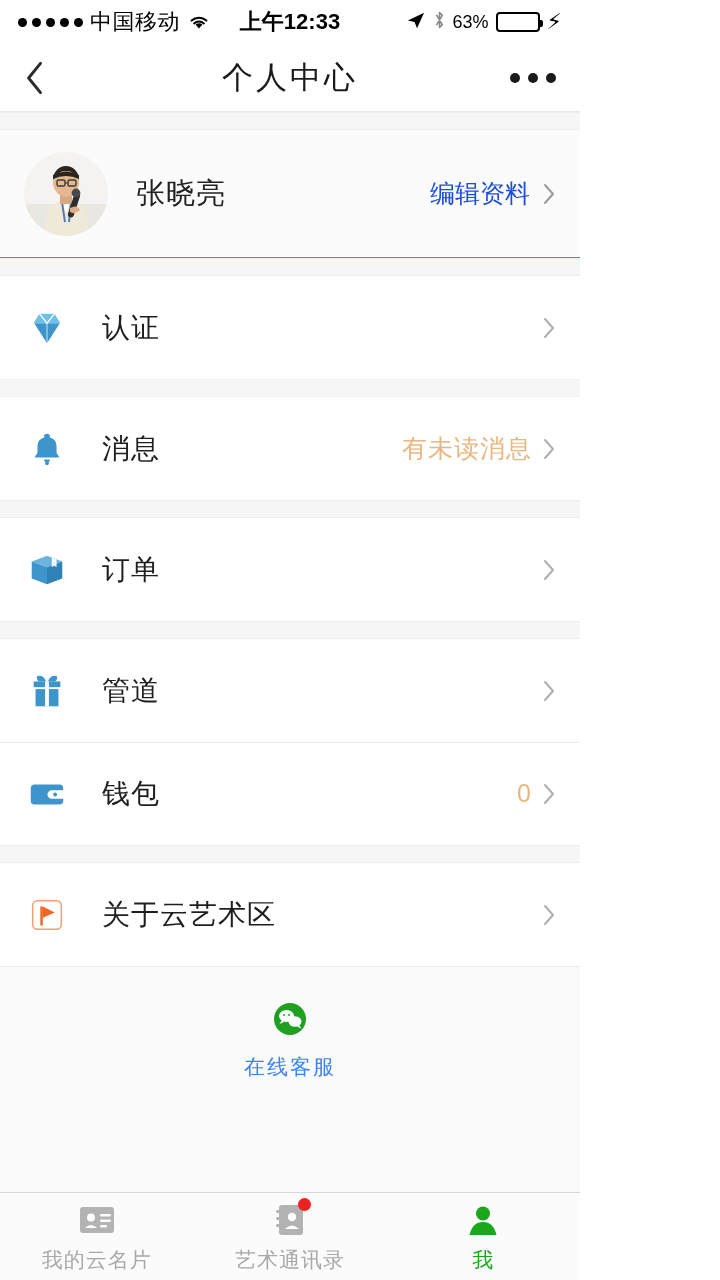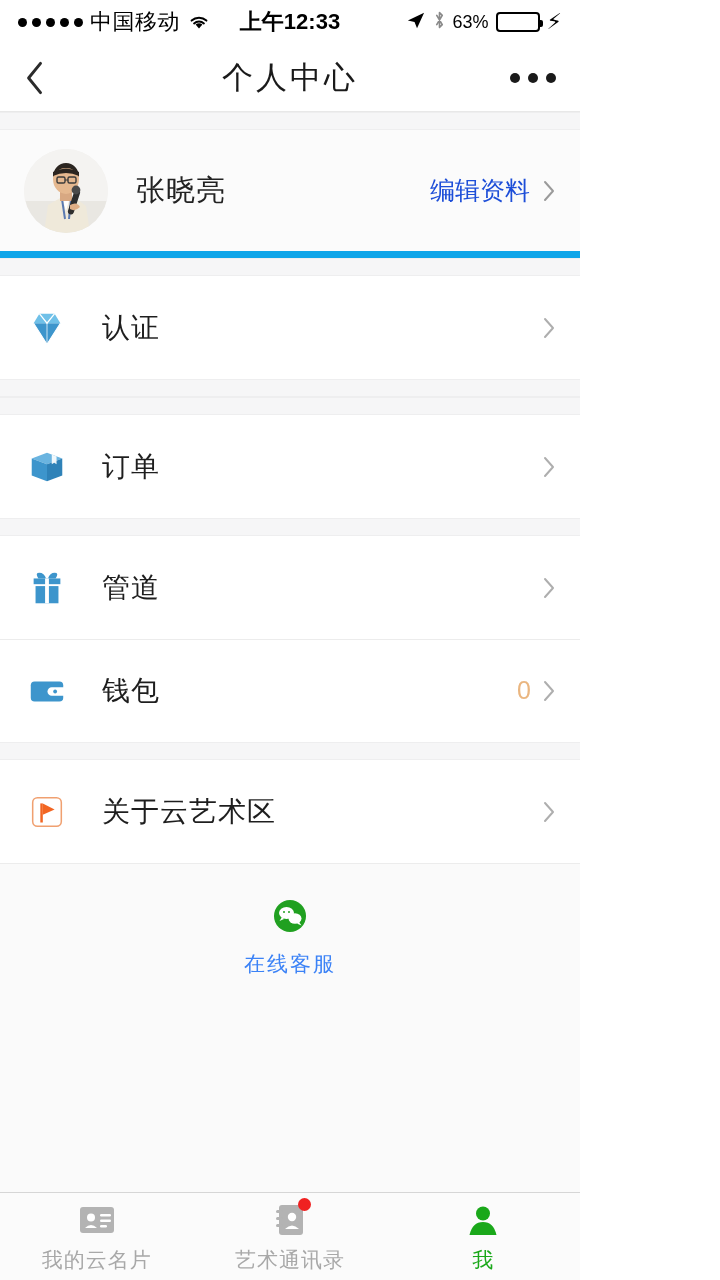--- a/index.html
+++ b/index.html
@@ -45,21 +45,21 @@
   }
   .nav-more { margin-left: auto; display: flex; gap: 8px; align-items: center; z-index: 2; }
   .nav-more i { width: 10px; height: 10px; border-radius: 50%; background: #1a1a1a; display: block; }
 
   
   .gap { height: 18px; background: #f6f6f7; border-top: 1px solid #eeeeef; border-bottom: 1px solid #eeeeef; flex: none; }
 
   
   .profile {
     background: #fbfbfb; height: 128px; display: flex; align-items: center;
-    padding: 0 24px; flex: none; border-bottom: 7px solid #0ea5e9;
+    padding: 0 24px; flex: none; border-bottom: 1px solid #0ea5e9;
   }
   .avatar {
     width: 84px; height: 84px; border-radius: 50%; overflow: hidden; flex: none;
     background: #f2f1ef; position: relative;
   }
   .avatar svg { display: block; width: 100%; height: 100%; }
   .profile-name { font-size: 29px; color: #222; margin-left: 28px; letter-spacing: 1px; }
   .profile-right { margin-left: auto; display: flex; align-items: center; gap: 12px; }
   .profile-edit { font-size: 25px; color: #1d4ed8; }
 
@@ -213,20 +213,36 @@
     </span>
     <span class="row-label">认证</span>
     <span class="row-right">
       <svg class="chev" viewBox="0 0 14 24" width="14" height="24" aria-hidden="true">
         <path d="M3 3 L11 12 L3 21" stroke="#aeaeae" stroke-width="2" fill="none" stroke-linecap="round" stroke-linejoin="round"></path>
       </svg>
     </span>
   </div>
 
   <div class="gap"></div>
+  <div class="row">
+    <span class="row-icon">
+      <svg viewBox="0 0 44 44" width="42" height="42" aria-hidden="true">
+        <path d="M22 6 a3 3 0 0 1 3 3 v1 a9.5 9.5 0 0 1 7 9 v7 l3 5 H9 l3 -5 v-7 a9.5 9.5 0 0 1 7 -9 V9 a3 3 0 0 1 3 -3 z" fill="#3d95cc"></path>
+        <path d="M19 33 a3 3 0 0 0 6 0 z" fill="#3d95cc"></path>
+        <circle cx="22" cy="37" r="2" fill="#3d95cc"></circle>
+      </svg>
+    </span>
+    <span class="row-label">消息</span>
+    <span class="row-right">
+      <span class="row-value">有未读消息</span>
+      <svg class="chev" viewBox="0 0 14 24" width="14" height="24" aria-hidden="true">
+        <path d="M3 3 L11 12 L3 21" stroke="#aeaeae" stroke-width="2" fill="none" stroke-linecap="round" stroke-linejoin="round"></path>
+      </svg>
+    </span>
+  </div>
 
   <div class="gap"></div>
   <div class="row">
     <span class="row-icon">
       <svg viewBox="0 0 44 44" width="42" height="42" aria-hidden="true">
         <path d="M22 7 L38 13 L22 19 L6 13 Z" fill="#6ab4e0"></path>
         <path d="M6 13 L22 19 L22 37 L6 31 Z" fill="#3d95cc"></path>
         <path d="M38 13 L22 19 L22 37 L38 31 Z" fill="#2f82b8"></path>
         <path d="M27 9 L32 11 L32 19 L29.5 17.5 L27 19 Z" fill="#ffffff" opacity=".9"></path>
       </svg>

